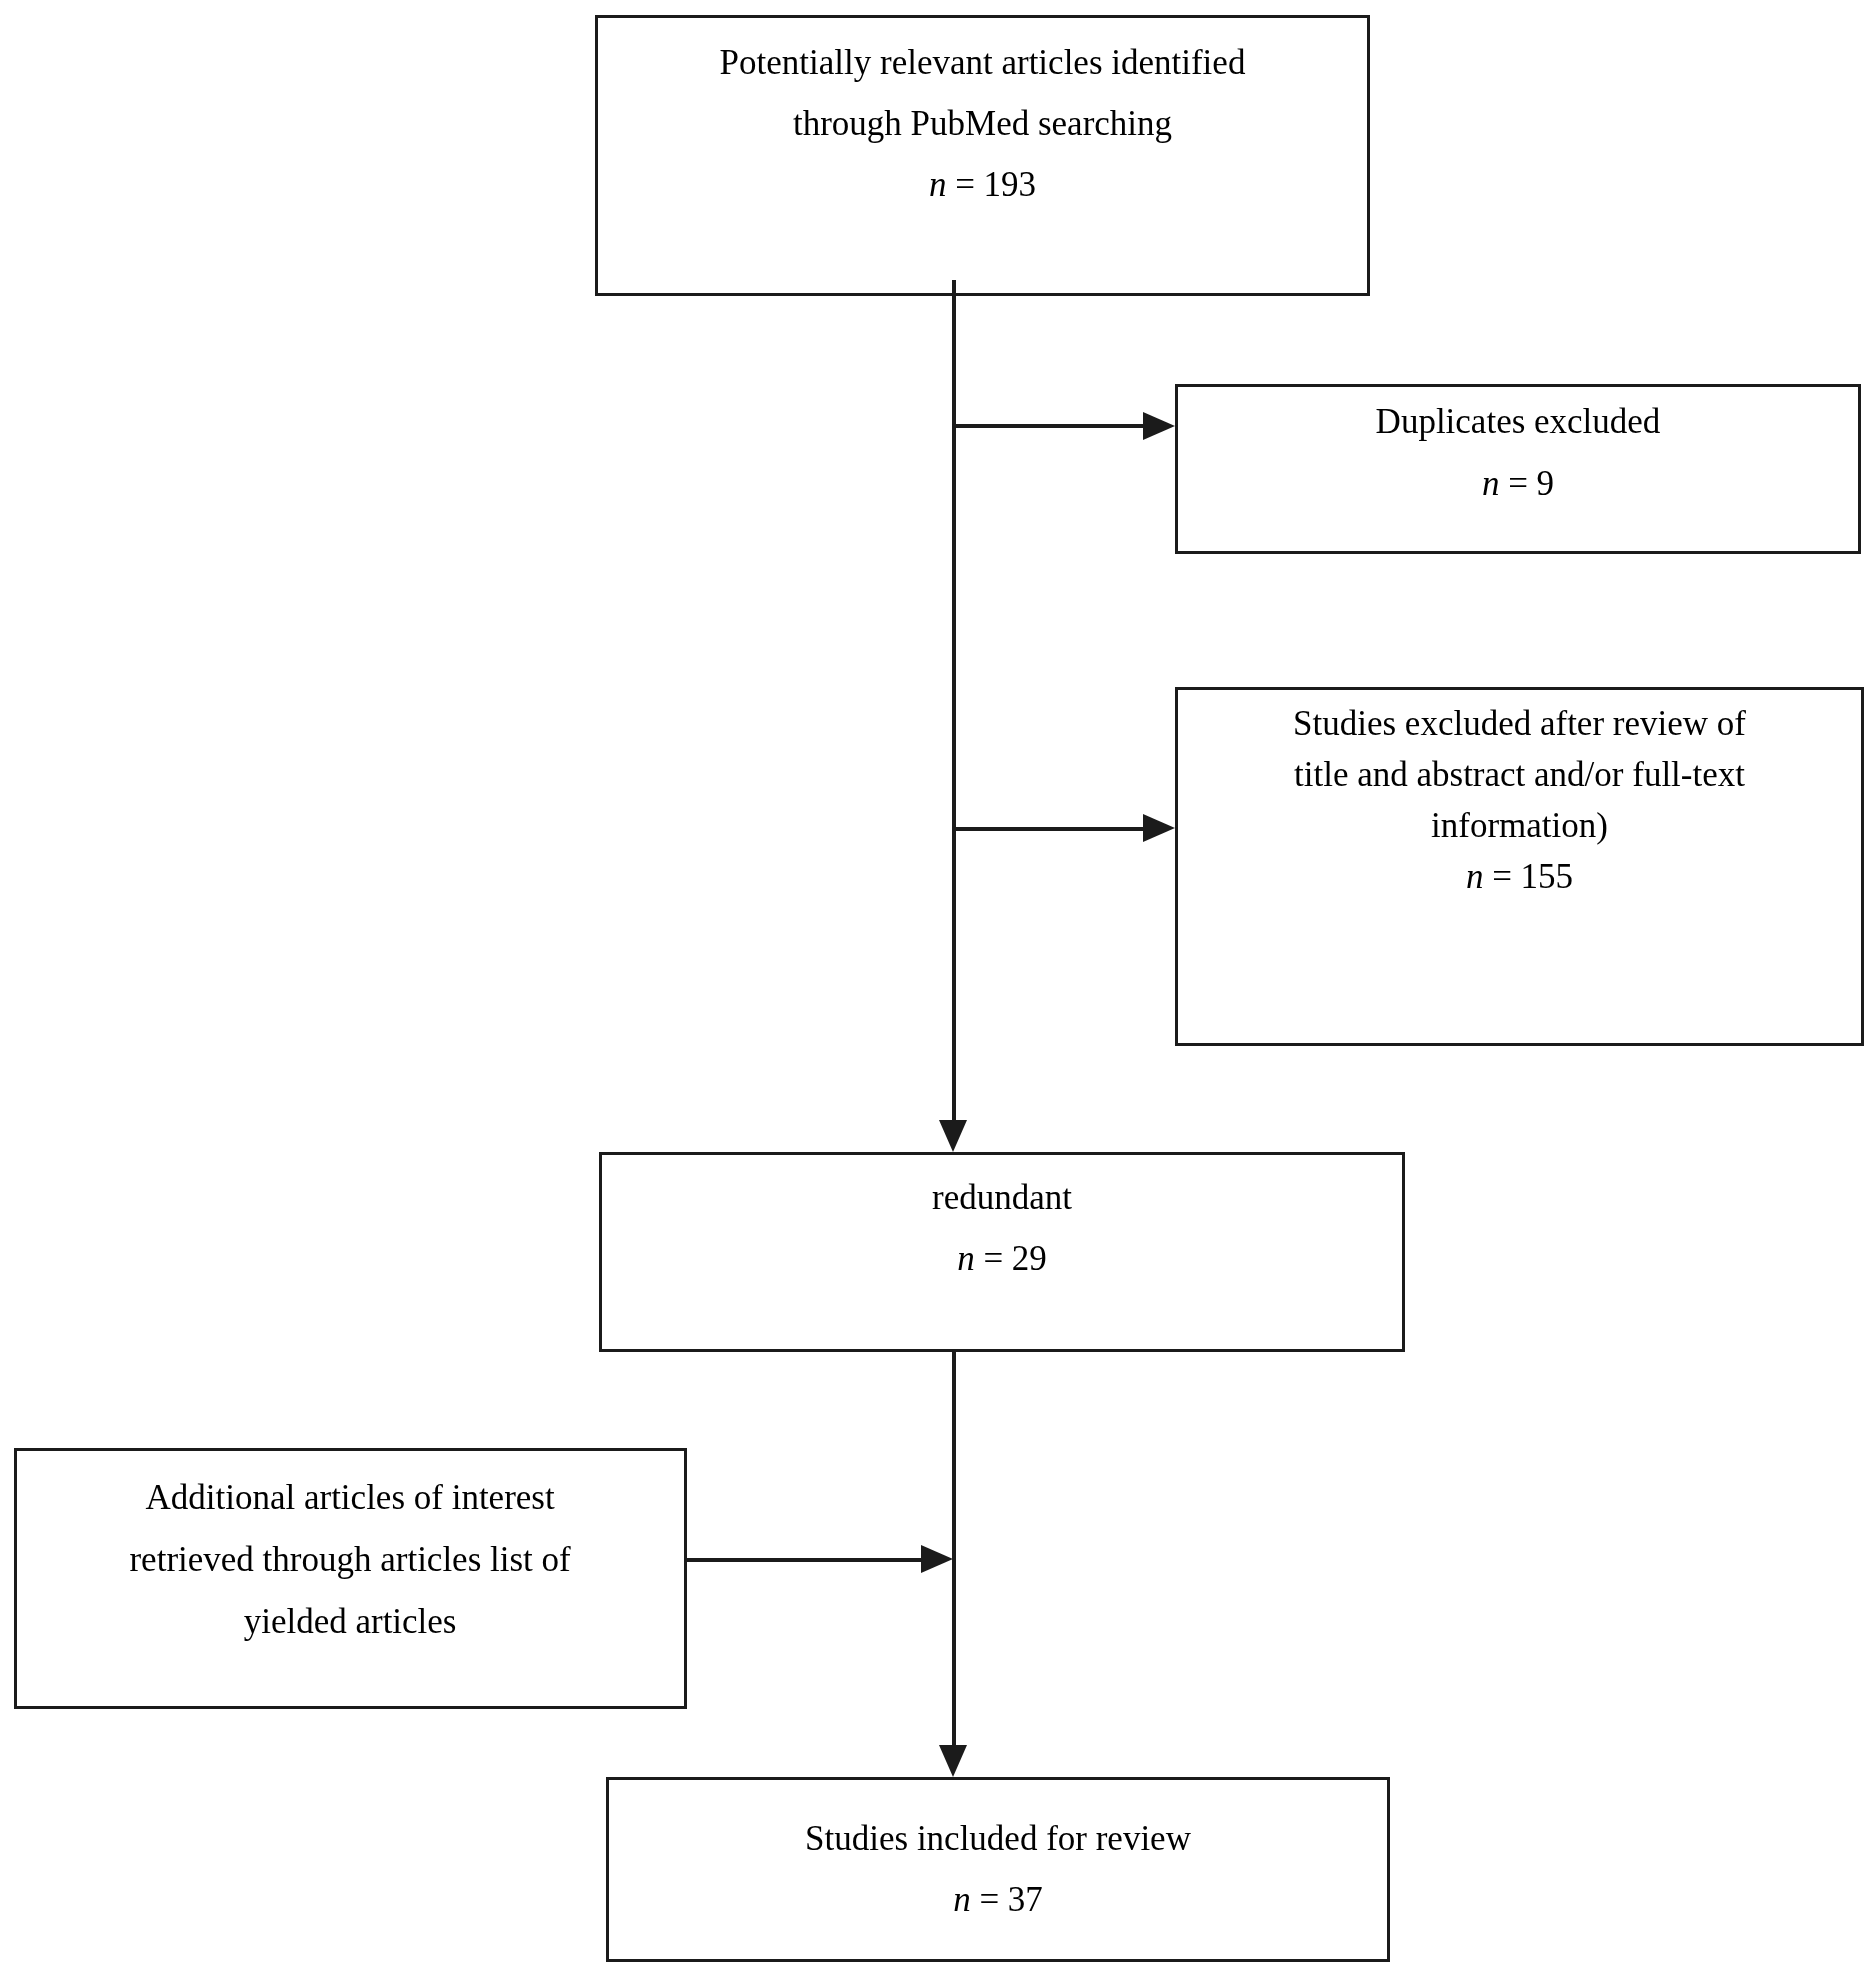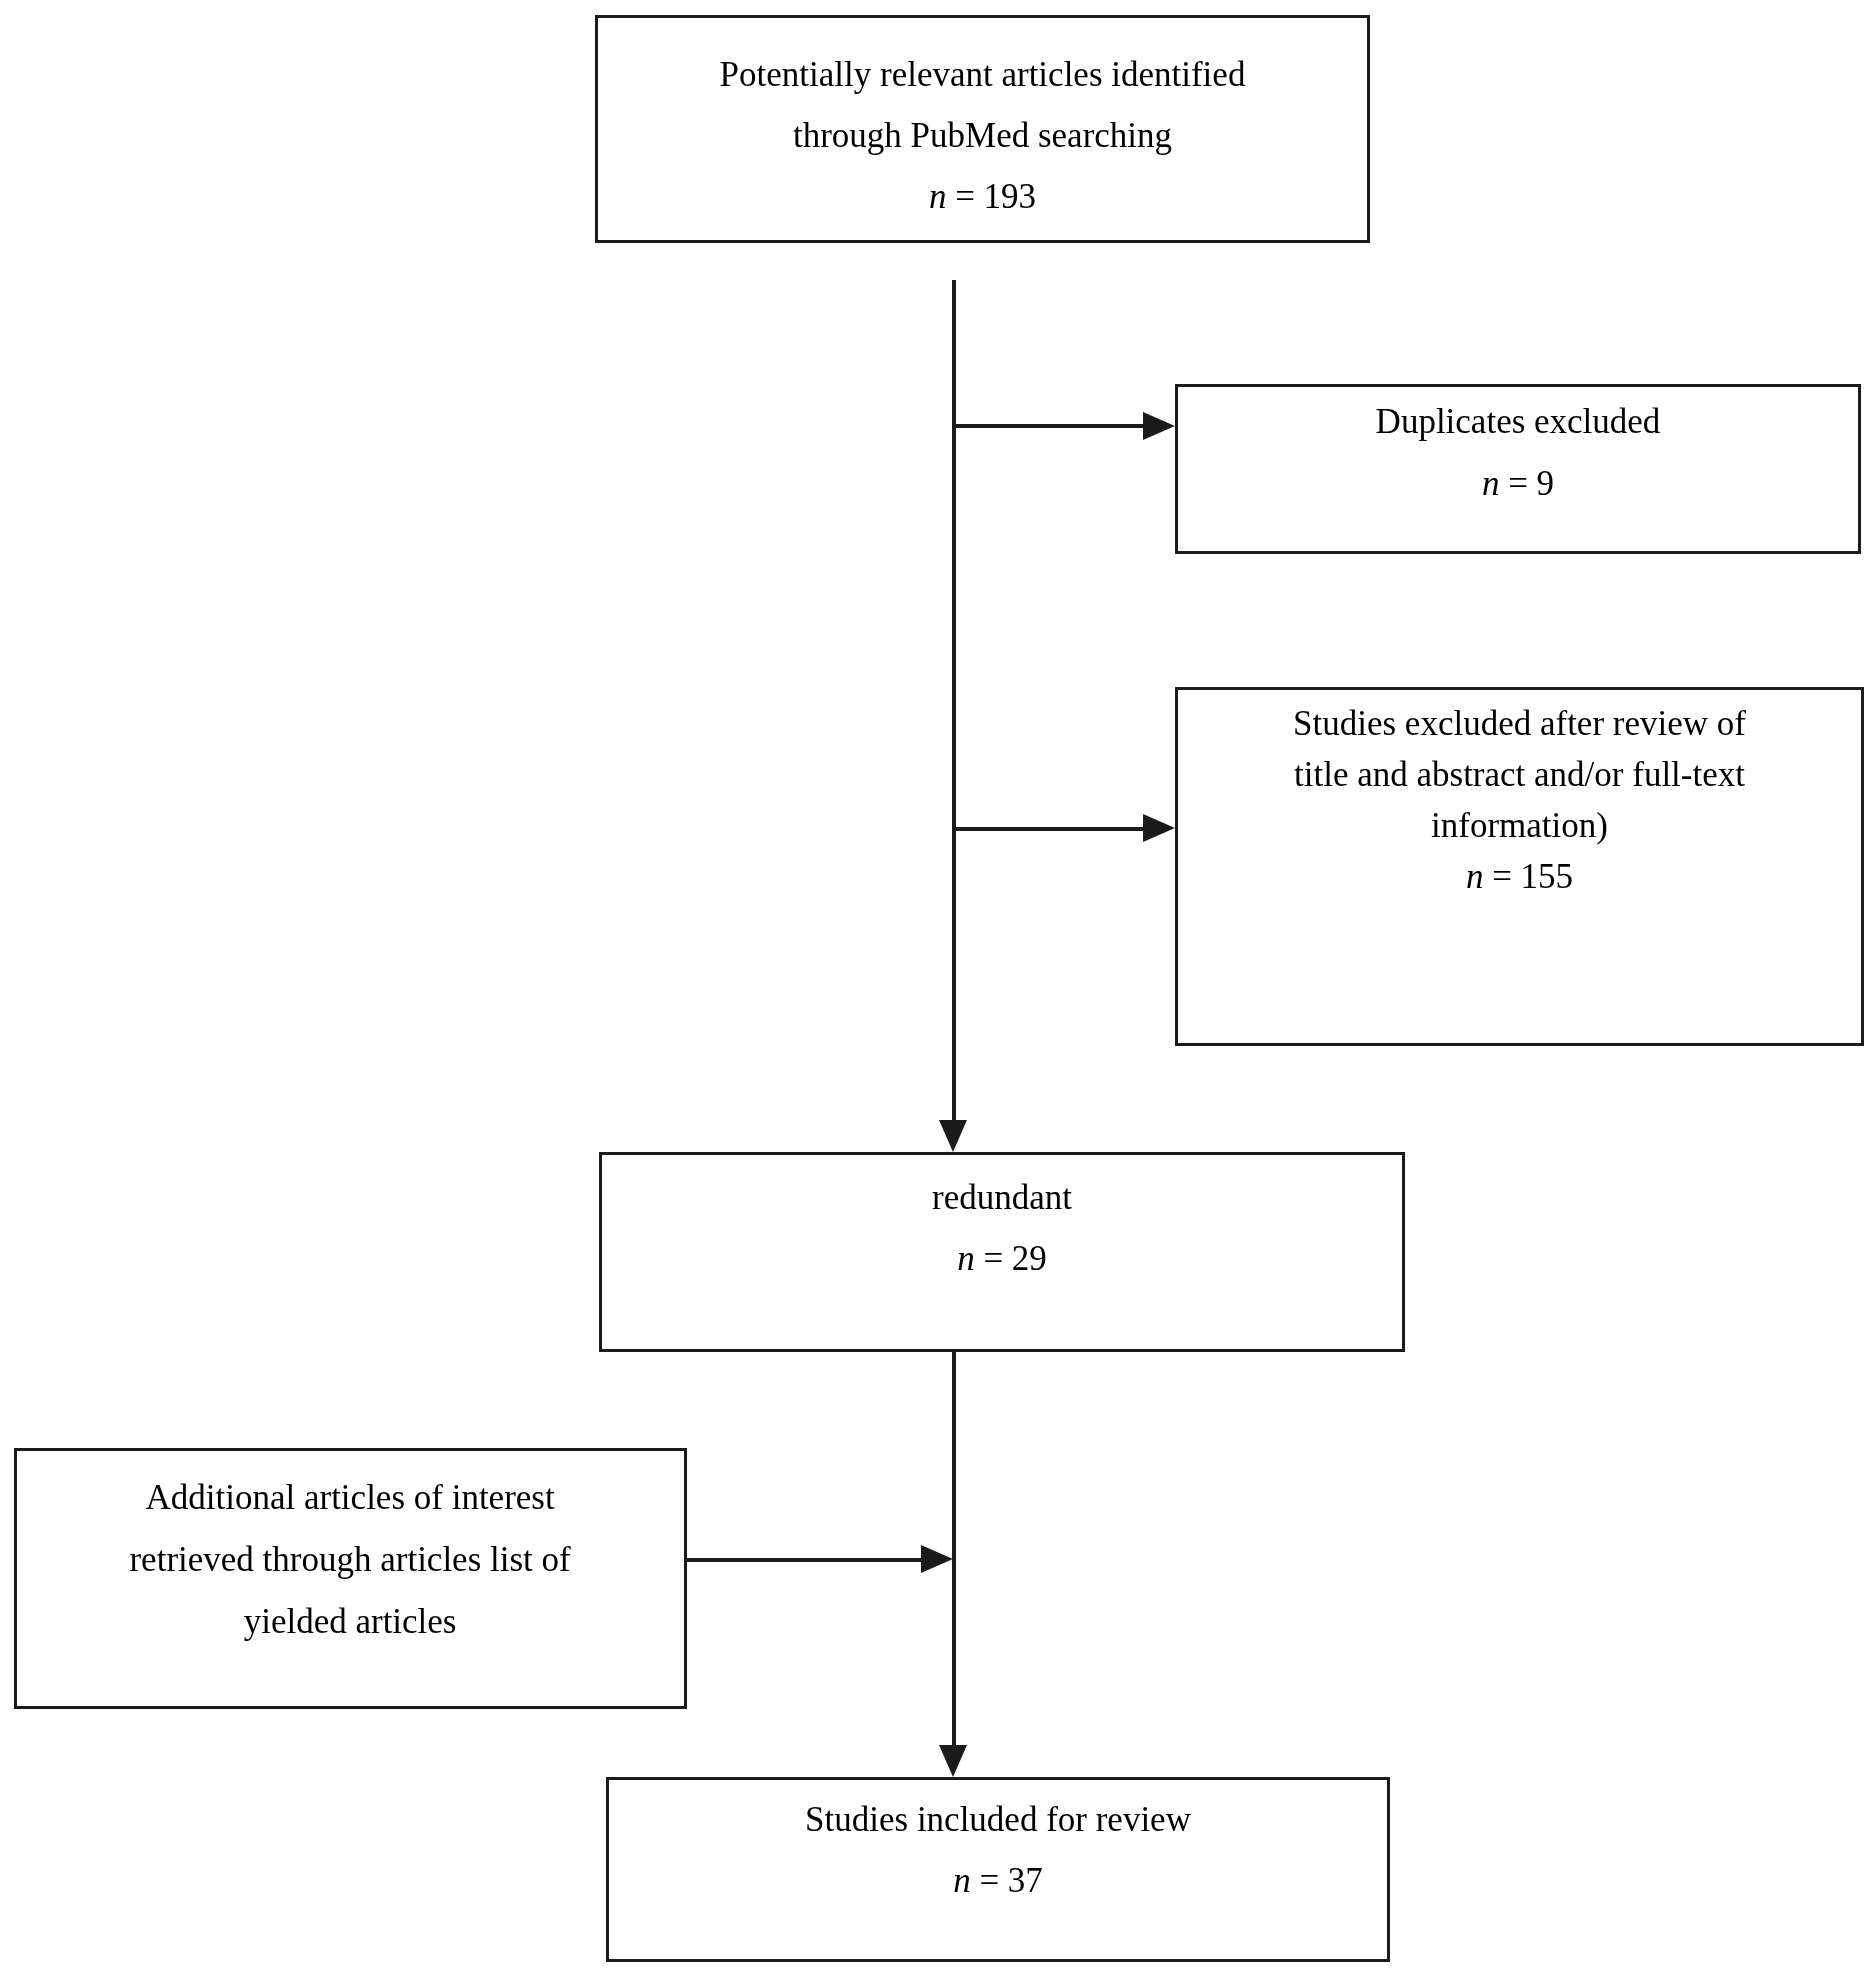--- a/index.html
+++ b/index.html
@@ -44,26 +44,26 @@
     border-top: 32px solid #1b1b1b;
   }
   .ah-right {
     position: absolute;
     width: 0; height: 0;
     border-top: 14px solid transparent;
     border-bottom: 14px solid transparent;
     border-left: 32px solid #1b1b1b;
   }
   
-  .box-identified  { left: 595px; top: 15.3px;   width: 775px; height: 228px; padding-top: 26px; line-height: 61px; }
+  .box-identified  { left: 595px; top: 15.3px;   width: 775px; height: 281px; padding-top: 14px; line-height: 61px; }
   .box-duplicates  { left: 1175px; top: 384px;  width: 686px; height: 170px; padding-top: 4px; line-height: 62px; }
   .box-excluded    { left: 1175px; top: 687px; width: 689px; height: 359px; padding-top: 7.6px; line-height: 51px;  }
   .box-retrieved   { left: 599px; top: 1152px; width: 806px; height: 200px; padding-top: 12px; line-height: 61px; }
   .box-additional  { left: 13.6px;   top: 1448px; width: 673px; height: 261px; padding-top: 16px; line-height: 62px; }
-  .box-included    { left: 606px; top: 1777px; width: 784px; height: 185px; padding-top: 9px; line-height: 61px; }
+  .box-included    { left: 606px; top: 1777px; width: 784px; height: 185px; padding-top: 28px; line-height: 61px; }
 </style>
 </head>
 <body>
 
 <div class="canvas">
 
   <div class="box box-identified">
     <div class="tline">Potentially relevant articles identified</div>
     <div class="tline">through PubMed searching</div>
     <div class="tline"><span class="it">n</span><span> = 193</span></div>

